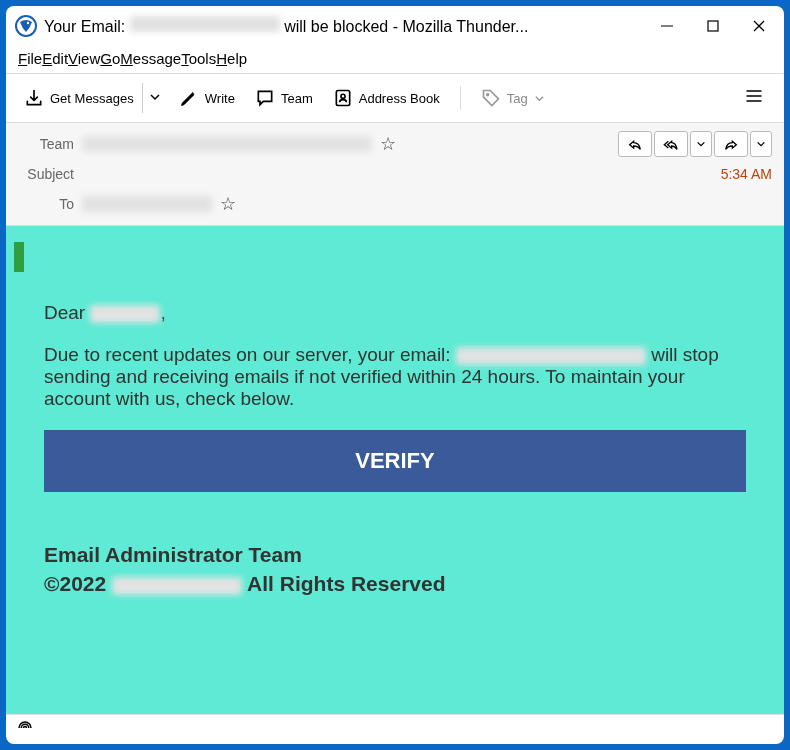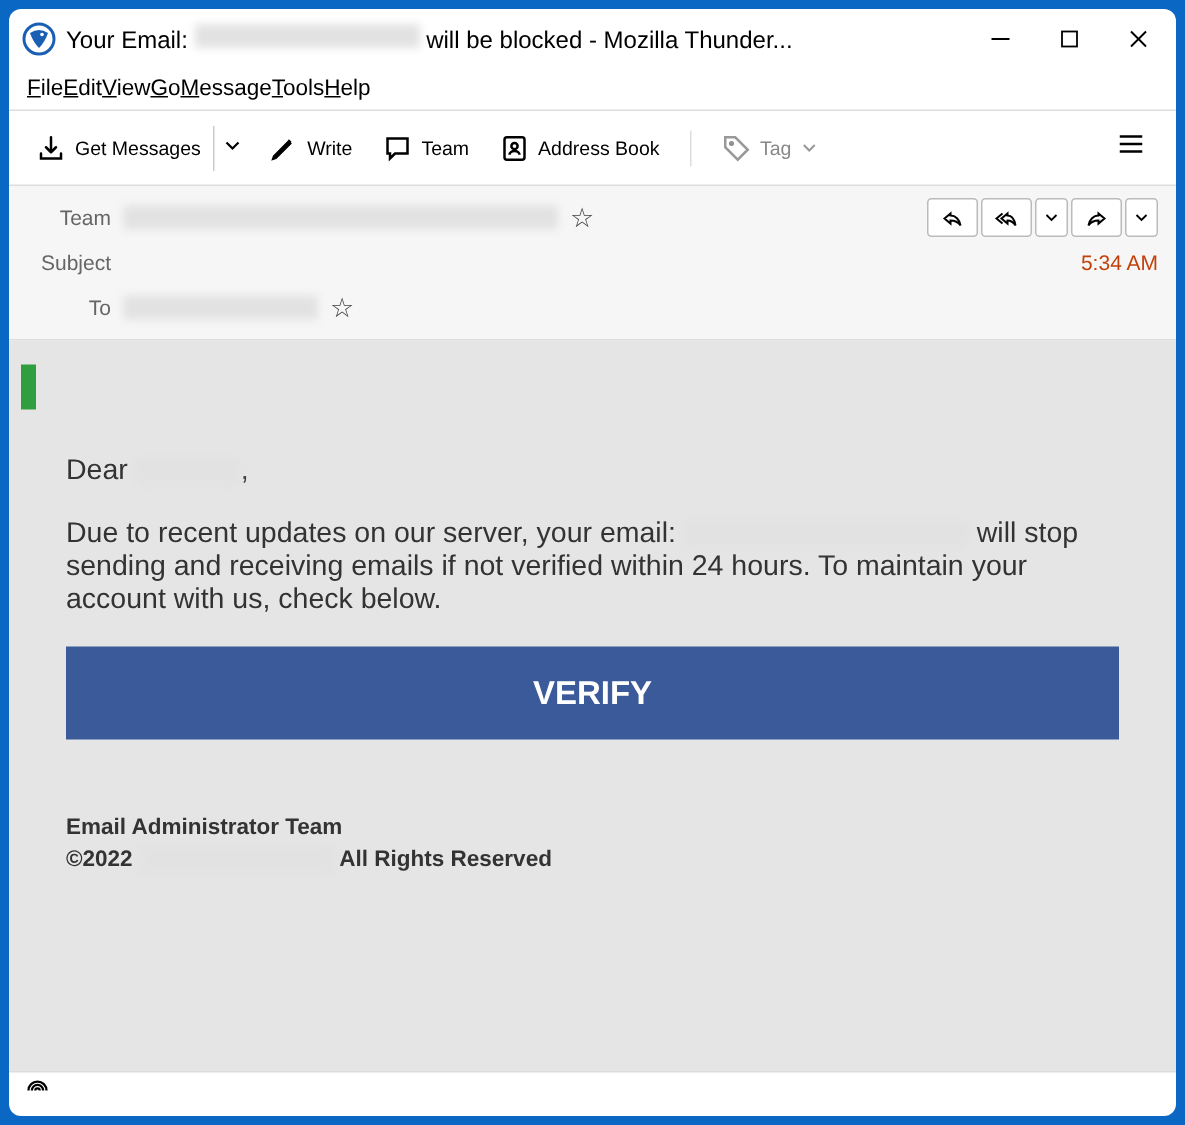--- a/index.html
+++ b/index.html
@@ -27,26 +27,26 @@
   .headers { background: #f6f6f6; border-bottom: 1px solid #ddd; padding: 6px 12px; font-size: 15px; }
   .hdr-row { display: flex; align-items: center; min-height: 30px; }
   .hdr-label { width: 64px; text-align: right; color: #666; font-size: 14px; padding-right: 8px; }
   .blur { background: #e2e2e2; color: transparent; filter: blur(3px); border-radius: 2px; height: 16px; display: inline-block; }
   .star { margin-left: 8px; font-size: 18px; color: #444; }
   .actions { margin-left: auto; display: flex; gap: 2px; }
   .act-btn { border: 1px solid #bbb; background: #fff; border-radius: 3px; padding: 4px 8px; min-width: 30px; display: flex; justify-content: center; align-items: center; }
   .act-btn svg { width: 16px; height: 16px; }
   .subject-text { font-weight: 600; }
   .time { margin-left: auto; color: #c2410c; font-size: 14px; }
-  .body-area { flex: 1; background: #e5e5e5; padding: 16px 8px 0 8px; overflow: hidden; position: relative; }
+  .body-area { flex: 1; background: #5eead4; padding: 16px 8px 0 8px; overflow: hidden; position: relative; }
   .green-bar { width: 10px; height: 30px; background: #2e9e3f; margin-bottom: 30px; }
   .email-body { padding: 0 30px; font-size: 19px; color: #333; }
   .email-body p { margin-bottom: 20px; }
   .verify-btn { background: #3a5a99; color: #fff; text-align: center; padding: 18px 0; font-size: 22px; font-weight: bold; margin: 8px 0 24px; }
-  .sig { font-size: 15px; font-weight: bold; color: #333; line-height: 1.4; margin-top: 48px; }
+  .sig { font-size: 21px; font-weight: bold; color: #333; line-height: 1.4; margin-top: 48px; }
   .statusbar { height: 30px; border-top: 1px solid #ddd; display: flex; align-items: center; padding: 0 10px; }
   .statusbar svg { width: 18px; height: 18px; }
   .blur-inline { display: inline-block; width: 90px; height: 18px; background: #e2e2e2; filter: blur(3px); border-radius: 2px; vertical-align: middle; }
   .blur-inline-lg { width: 190px; }
   .blur-inline-md { width: 130px; }
   .blur-inline-sm { width: 70px; }
 </style>
 </head>
 <body>
 <div class="outer">

